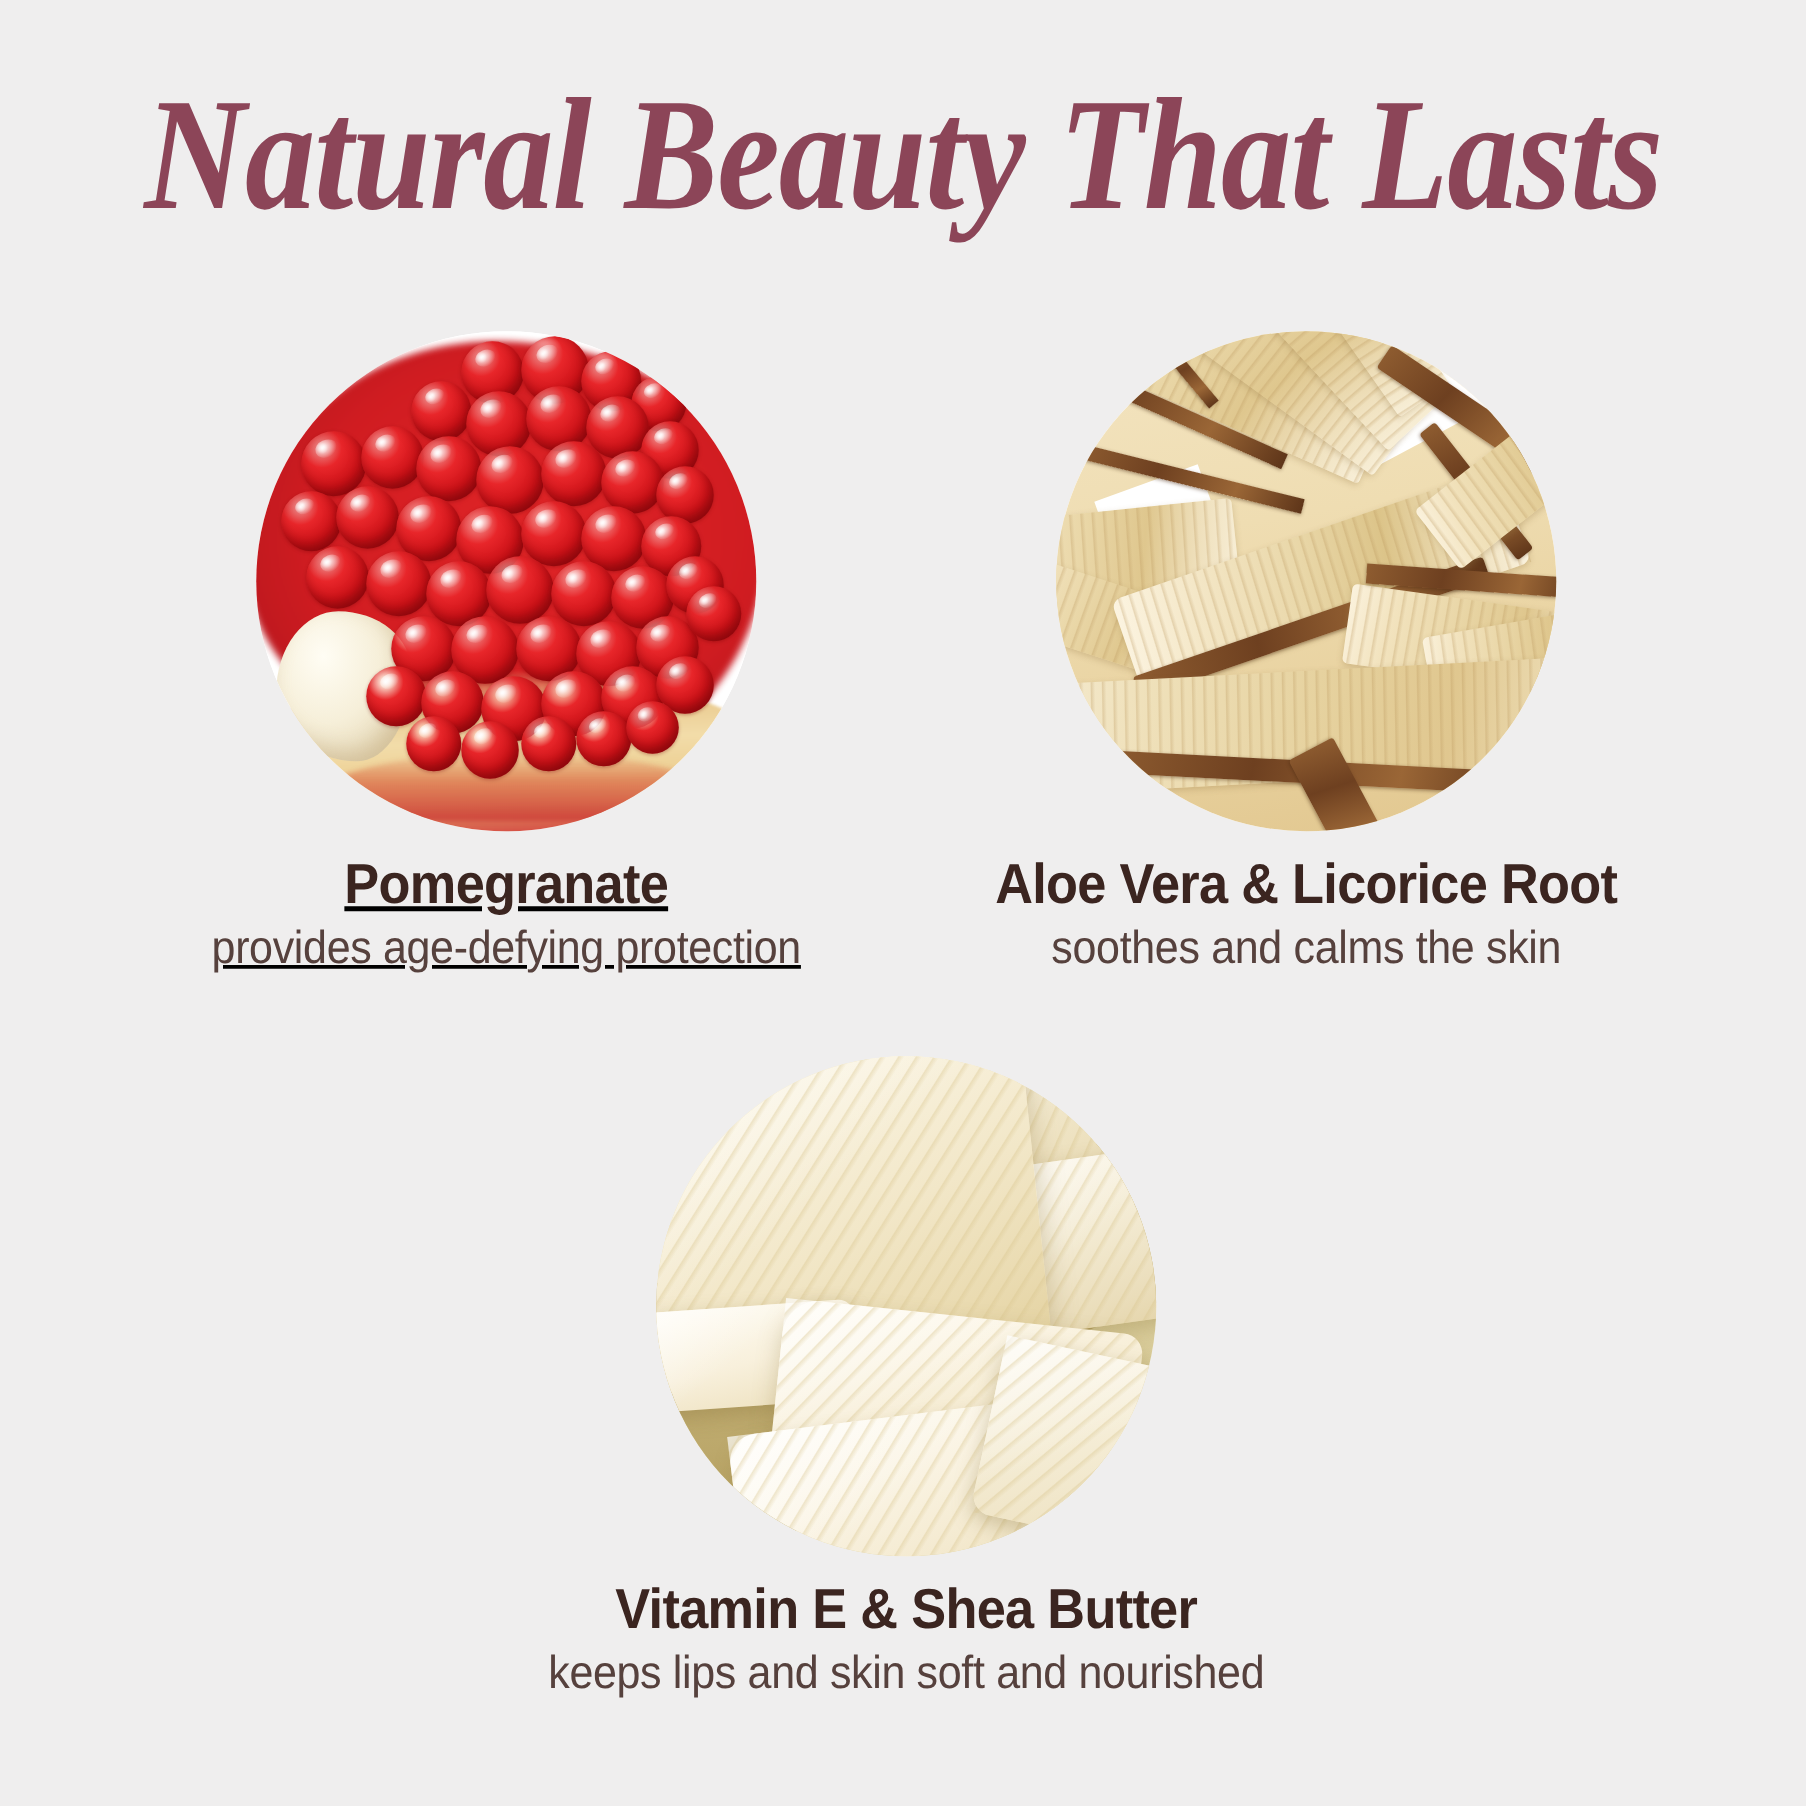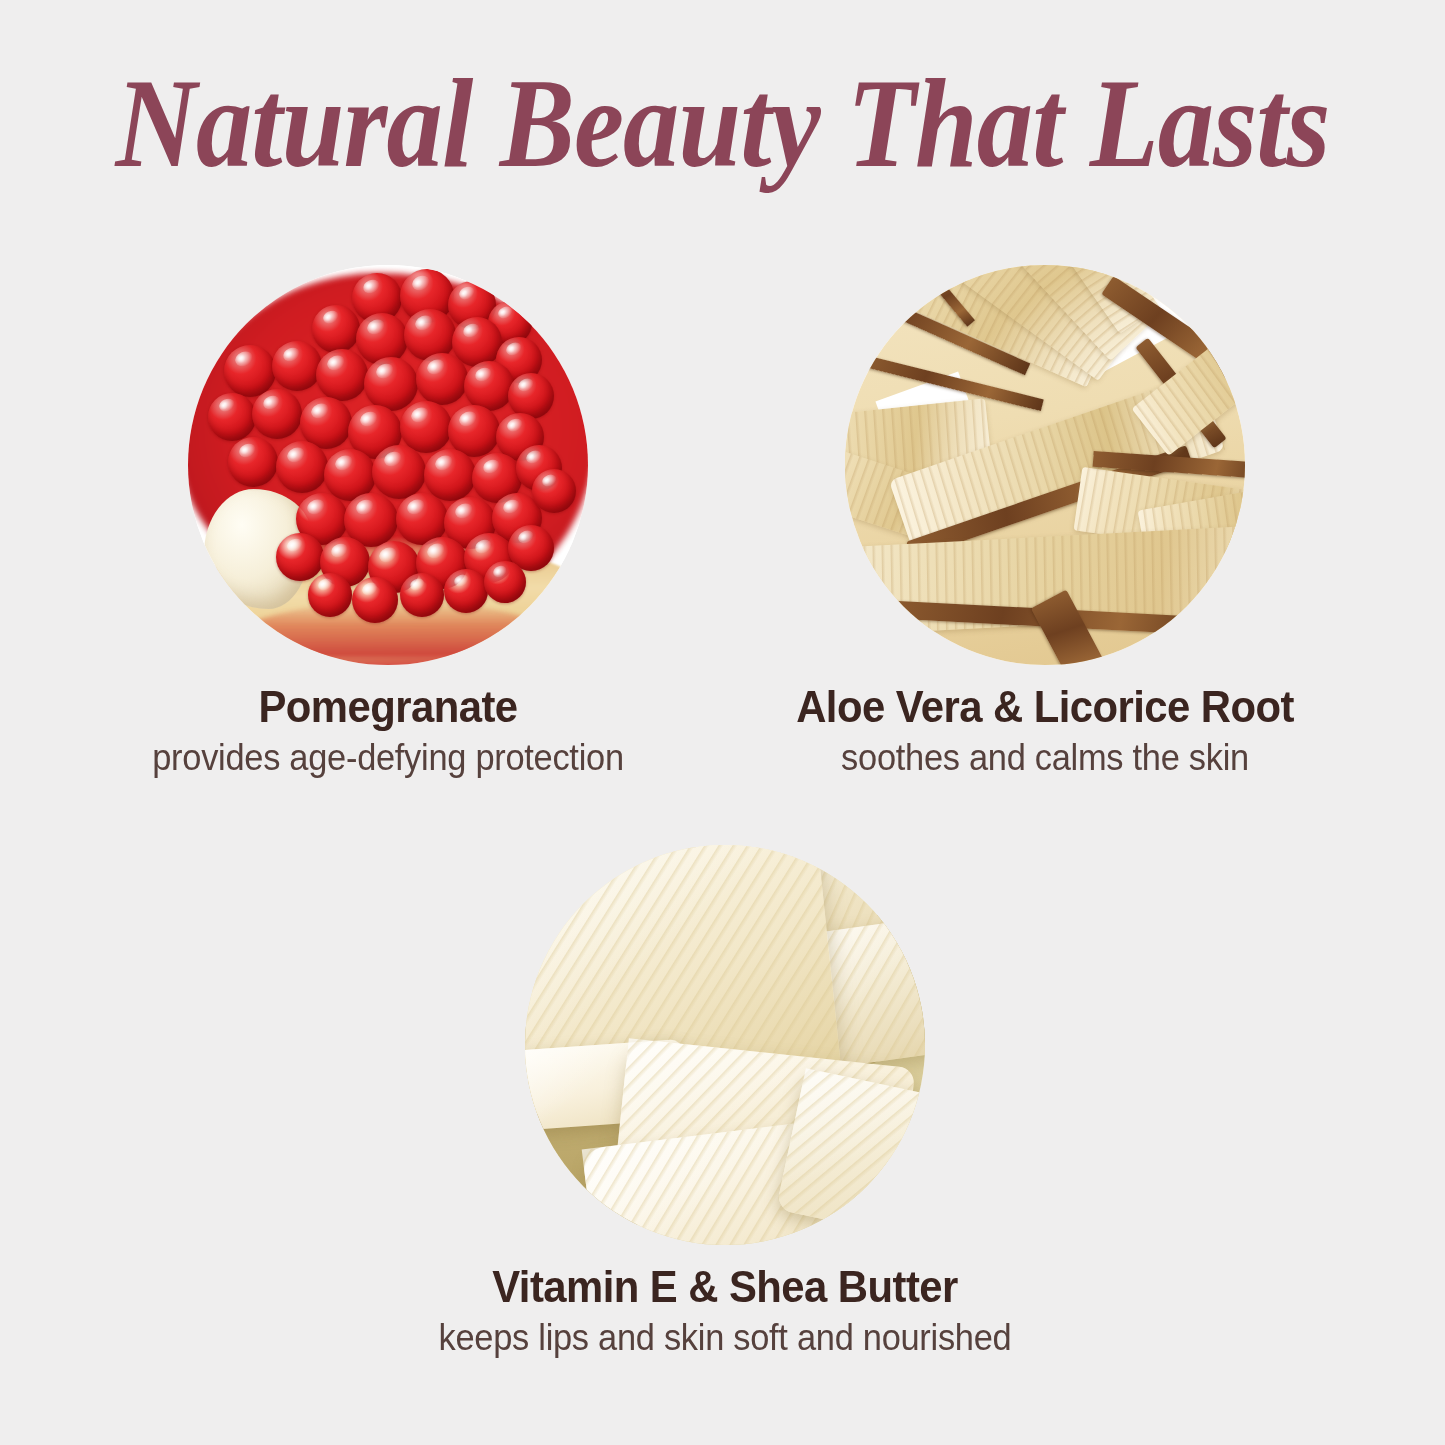--- a/index.html
+++ b/index.html
@@ -41,21 +41,21 @@
     transform-origin: 50% 50%;
     white-space: nowrap;
     -webkit-font-smoothing: antialiased;
   }
 
   
   .ingredient {
     position: absolute;
     text-align: center;
   }
-  .ingredient.pom   { left: 28px;  top: 265px; width: 720px; }
+  .ingredient.pom   { left: 45px;  top: 265px; width: 720px; text-decoration: underline; }
   .ingredient.aloe  { left: 685px; top: 265px; width: 720px; }
   .ingredient.shea  { left: 365px; top: 845px; width: 720px; }
 
   .circle-wrap {
     width: 720px;
     height: 400px;
     position: relative;
   }
   .circle {
     position: absolute;

